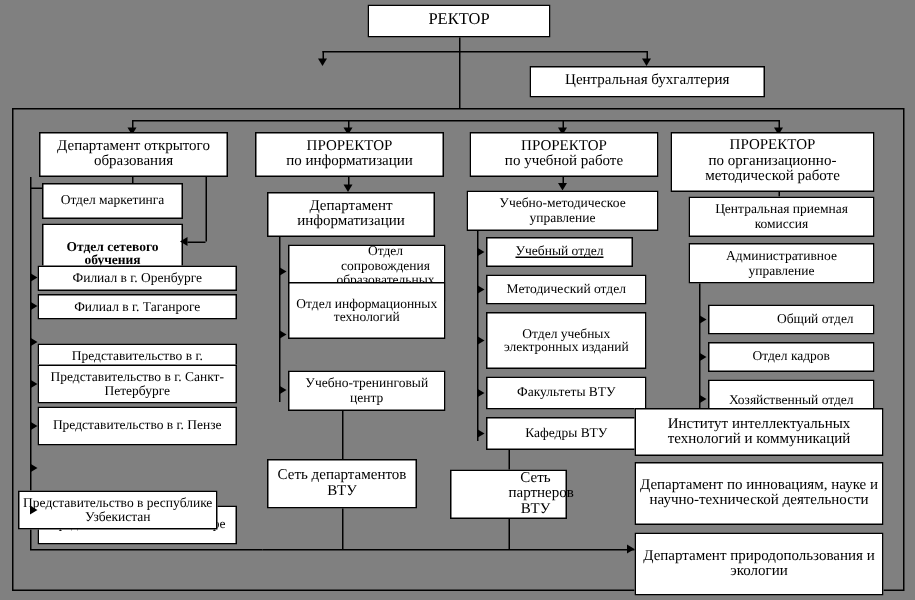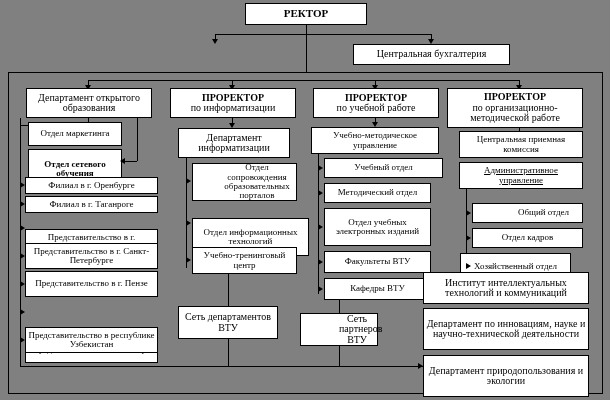--- a/index.html
+++ b/index.html
@@ -25,21 +25,21 @@
     justify-content: center;
     text-align: center;
     color: #000000;
     line-height: 1.04;
     padding: 0 2px;
   }
   .box span {
     display: block;
     width: 100%;
   }
-  .bold { font-weight: bold; }
+  .bold { font-weight: normal; }
   .f11 { font-size: 11px; }
   .f10 { font-size: 10px; }
   .f9  { font-size: 9px; }
   .line {
     position: absolute;
     background: #000000;
   }
   .hline { height: 1px; }
   .vline { width: 1px; }
   .outer-frame {
@@ -134,21 +134,21 @@
   </div>
   <div class="box f9" style="left:25px; top:243px; width:133px; height:26px;">
     <span>Представительство в г. Санкт-Петербурге</span>
   </div>
   <div class="box f9" style="left:25px; top:271px; width:133px; height:26px;">
     <span>Представительство в г. Пензе</span>
   </div>
   <div class="box f9" style="left:25px; top:299px; width:133px; height:26px;margin-top:38px;">
     <span>Представительство в г. Самаре</span>
   </div>
-  <div class="box f9" style="left:25px; top:327px; width:133px; height:26px;">
+  <div class="box f9" style="left:12px; top:327px; width:133px; height:26px;">
     <span>Представительство в республике Узбекистан</span>
   </div>
 
   <div class="arrow arrow-right" style="left:20px; top:182px;"></div>
   <div class="arrow arrow-right" style="left:20px; top:201px;"></div>
   <div class="arrow arrow-right" style="left:20px; top:225px;"></div>
   <div class="arrow arrow-right" style="left:20px; top:253px;"></div>
   <div class="arrow arrow-right" style="left:20px; top:281px;"></div>
   <div class="arrow arrow-right" style="left:20px; top:309px;"></div>
   <div class="arrow arrow-right" style="left:20px; top:337px;"></div>
@@ -164,21 +164,21 @@
 
   <div class="box f10" style="left:178px; top:128px; width:112px; height:30px;">
     <span>Департамент информатизации</span>
   </div>
 
   <div class="line vline" style="left:186px; top:158px; height:110px;"></div>
 
   <div class="box f9" style="left:192px; top:163px; width:105px; height:38px;padding-left:27px;">
     <span>Отдел сопровождения образовательных порталов</span>
   </div>
-  <div class="box f9" style="left:192px; top:218px; width:117px; height:38px;">
+  <div class="box f9" style="left:192px; top:188px; width:105px; height:38px;">
     <span>Отдел информационных технологий</span>
   </div>
   <div class="box f9" style="left:192px; top:247px; width:105px; height:27px;">
     <span>Учебно-тренинговый центр</span>
   </div>
   <div class="arrow arrow-right" style="left:186px; top:178px;"></div>
   <div class="arrow arrow-right" style="left:186px; top:220px;"></div>
   <div class="arrow arrow-right" style="left:186px; top:257px;"></div>
 
   <div class="box f10" style="left:178px; top:306px; width:100px; height:33px;">
@@ -193,21 +193,21 @@
   </div>
   <div class="line vline" style="left:375px; top:118px; height:5px;"></div>
   <div class="arrow arrow-down" style="left:372px; top:122px;"></div>
 
   <div class="box f9" style="left:311px; top:127px; width:128px; height:27px;">
     <span>Учебно-методическое управление</span>
   </div>
 
   <div class="line vline" style="left:318px; top:154px; height:140px;"></div>
 
-  <div class="box f9" style="left:324px; top:158px; width:119px; height:20px;">
+  <div class="box f9" style="left:324px; top:158px; width:98px; height:20px;text-decoration:underline;">
     <span>Учебный отдел</span>
   </div>
   <div class="box f9" style="left:324px; top:183px; width:107px; height:20px;">
     <span>Методический отдел</span>
   </div>
   <div class="box f9" style="left:324px; top:208px; width:107px; height:38px;">
     <span>Отдел учебных электронных изданий</span>
   </div>
   <div class="box f9" style="left:324px; top:251px; width:107px; height:22px;">
     <span>Факультеты ВТУ</span>
@@ -228,33 +228,33 @@
 
   <div class="box f10" style="left:447px; top:88px; width:136px; height:40px; flex-direction:column; justify-content:center;">
     <span class="bold">ПРОРЕКТОР</span>
     <span>по организационно-методической работе</span>
   </div>
   <div class="line vline" style="left:519px; top:128px; height:4px;"></div>
 
   <div class="box f9" style="left:459px; top:131px; width:124px; height:27px;">
     <span>Центральная приемная комиссия</span>
   </div>
-  <div class="box f9" style="left:459px; top:162px; width:124px; height:27px;text-decoration:underline;">
+  <div class="box f9" style="left:459px; top:162px; width:124px; height:27px;">
     <span>Административное управление</span>
   </div>
 
   <div class="line vline" style="left:466px; top:189px; height:90px;"></div>
 
   <div class="box f9" style="left:472px; top:203px; width:111px; height:20px;padding-left:34px;">
     <span>Общий отдел</span>
   </div>
   <div class="box f9" style="left:472px; top:228px; width:111px; height:20px;">
     <span>Отдел кадров</span>
   </div>
-  <div class="box f9" style="left:460px; top:253px; width:111px; height:27px;">
+  <div class="box f9" style="left:472px; top:253px; width:111px; height:27px;">
     <span>Хозяйственный отдел</span>
   </div>
   <div class="arrow arrow-right" style="left:466px; top:210px;"></div>
   <div class="arrow arrow-right" style="left:466px; top:235px;"></div>
   <div class="arrow arrow-right" style="left:466px; top:263px;"></div>
 
   <div class="box f10" style="left:423px; top:272px; width:166px; height:32px;">
     <span>Институт интеллектуальных технологий и коммуникаций</span>
   </div>
   <div class="box f10" style="left:423px; top:308px; width:166px; height:42px;">

